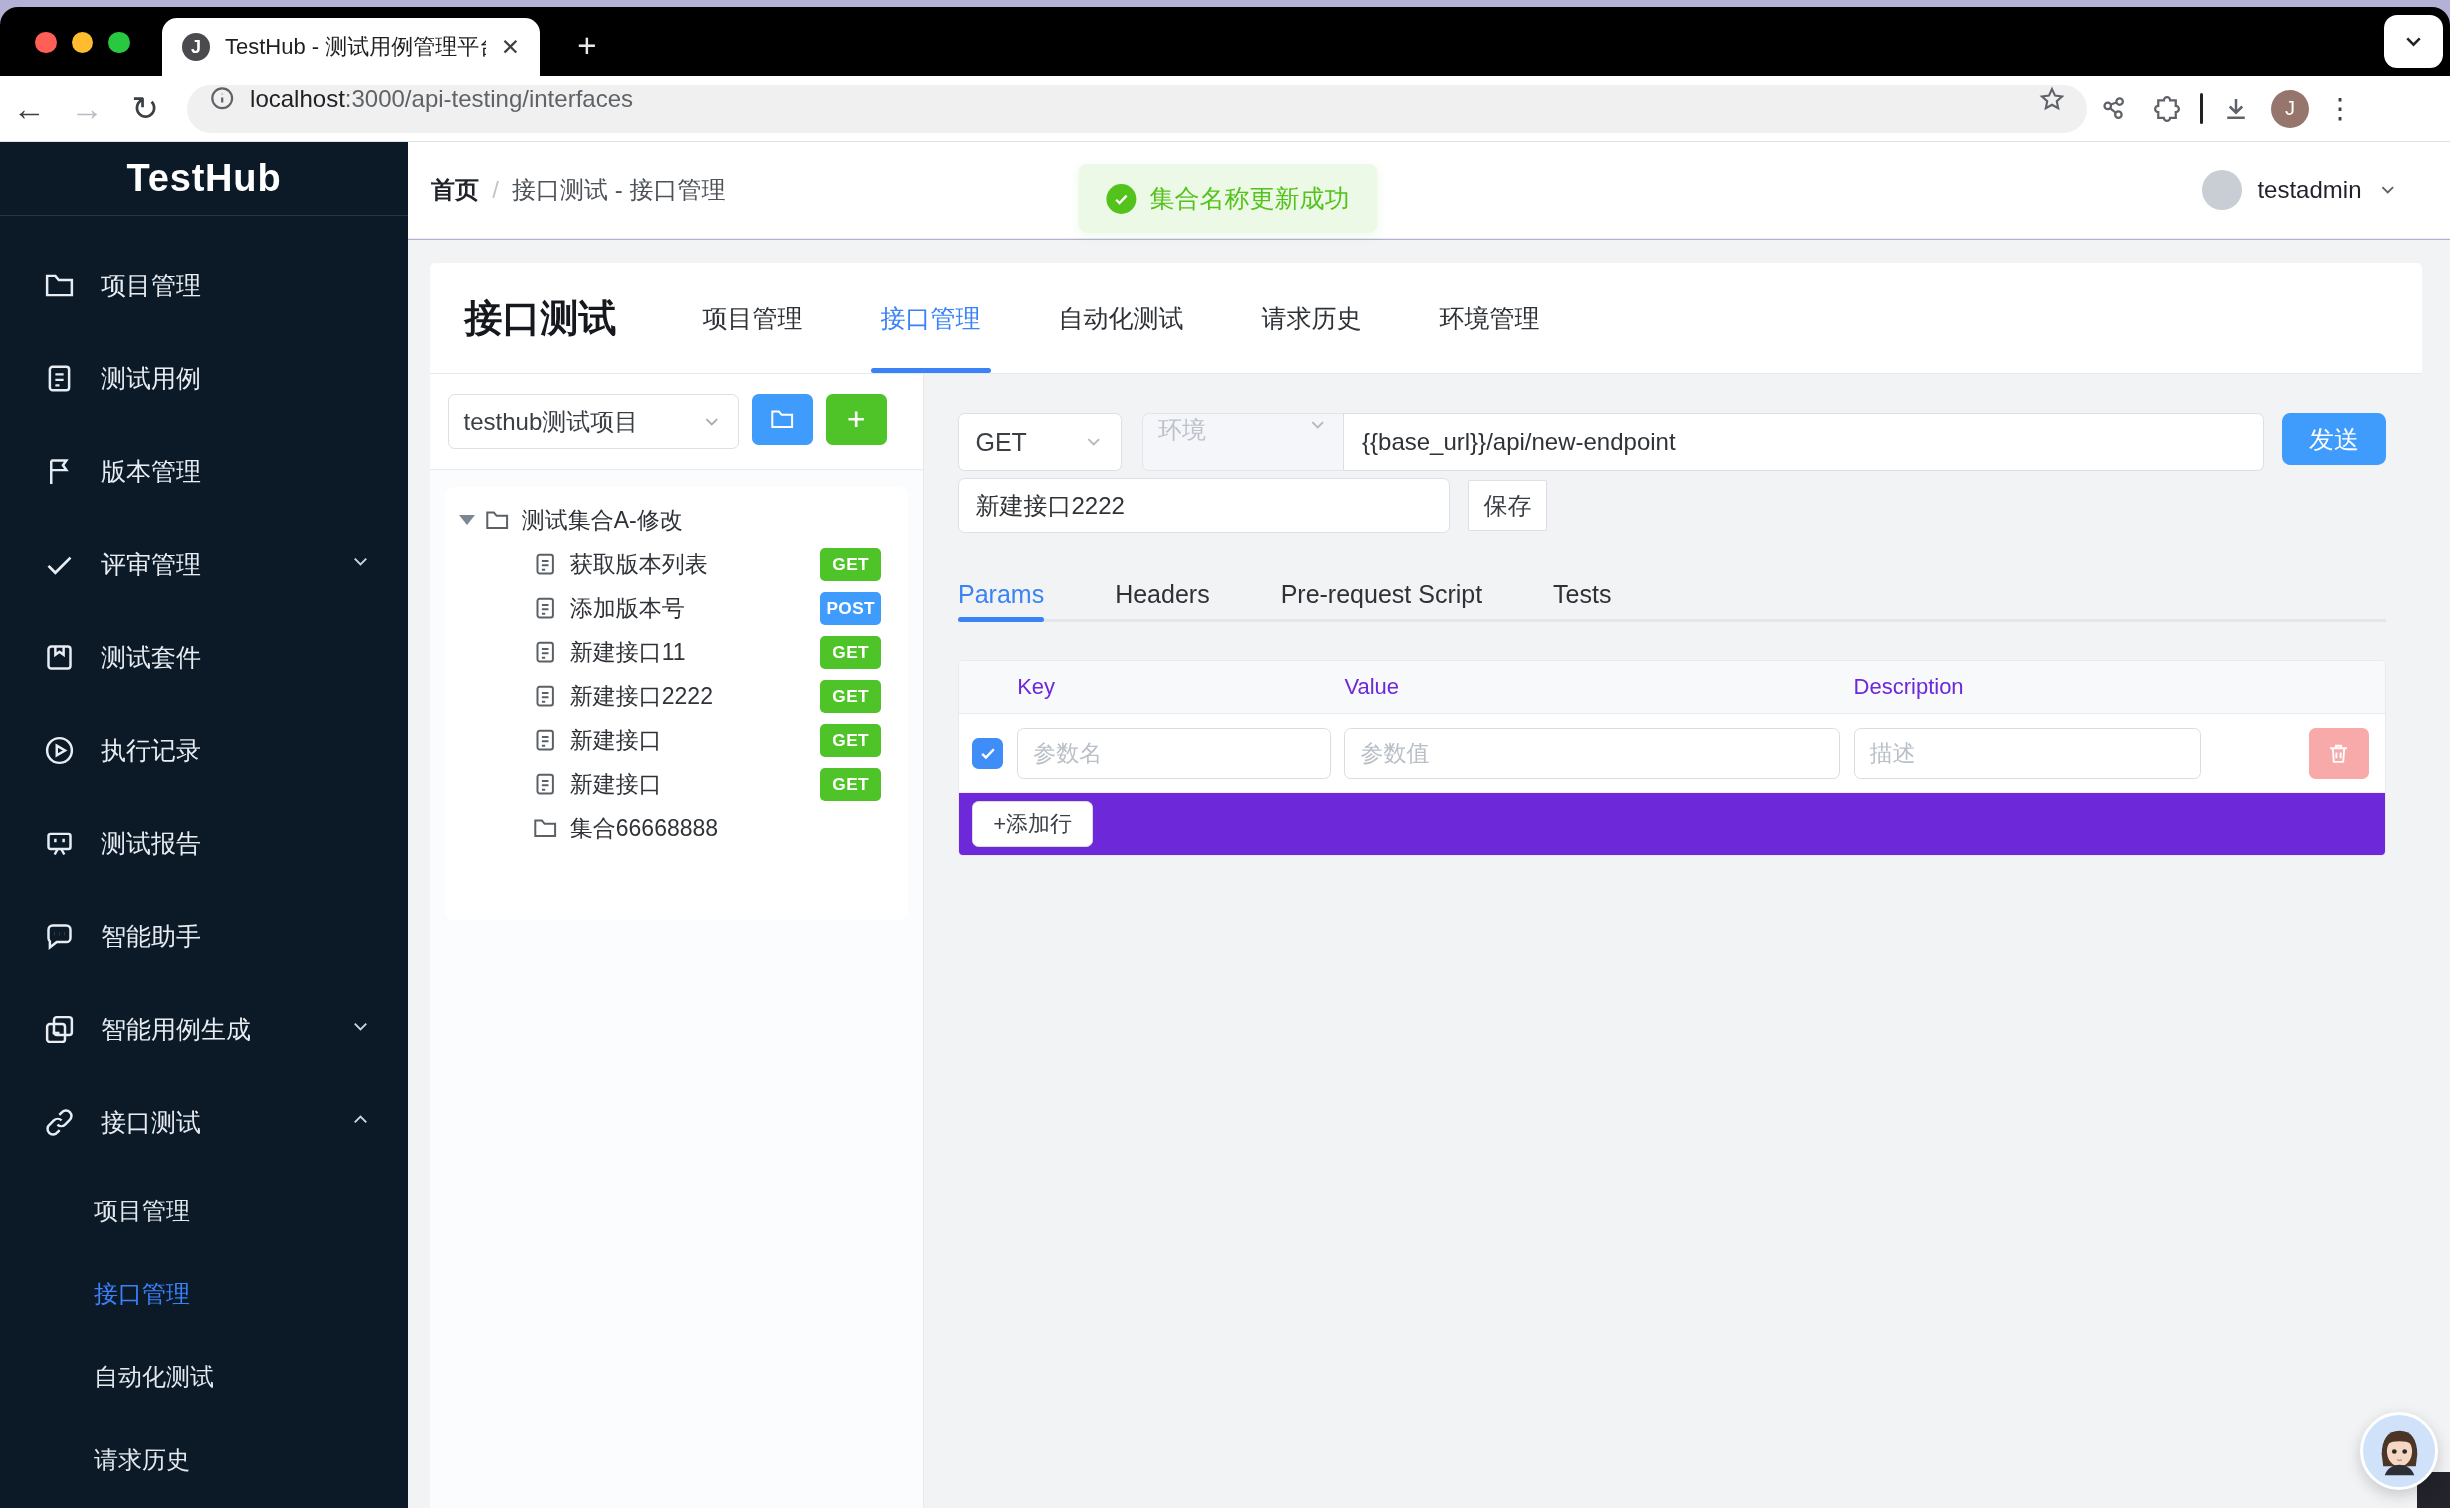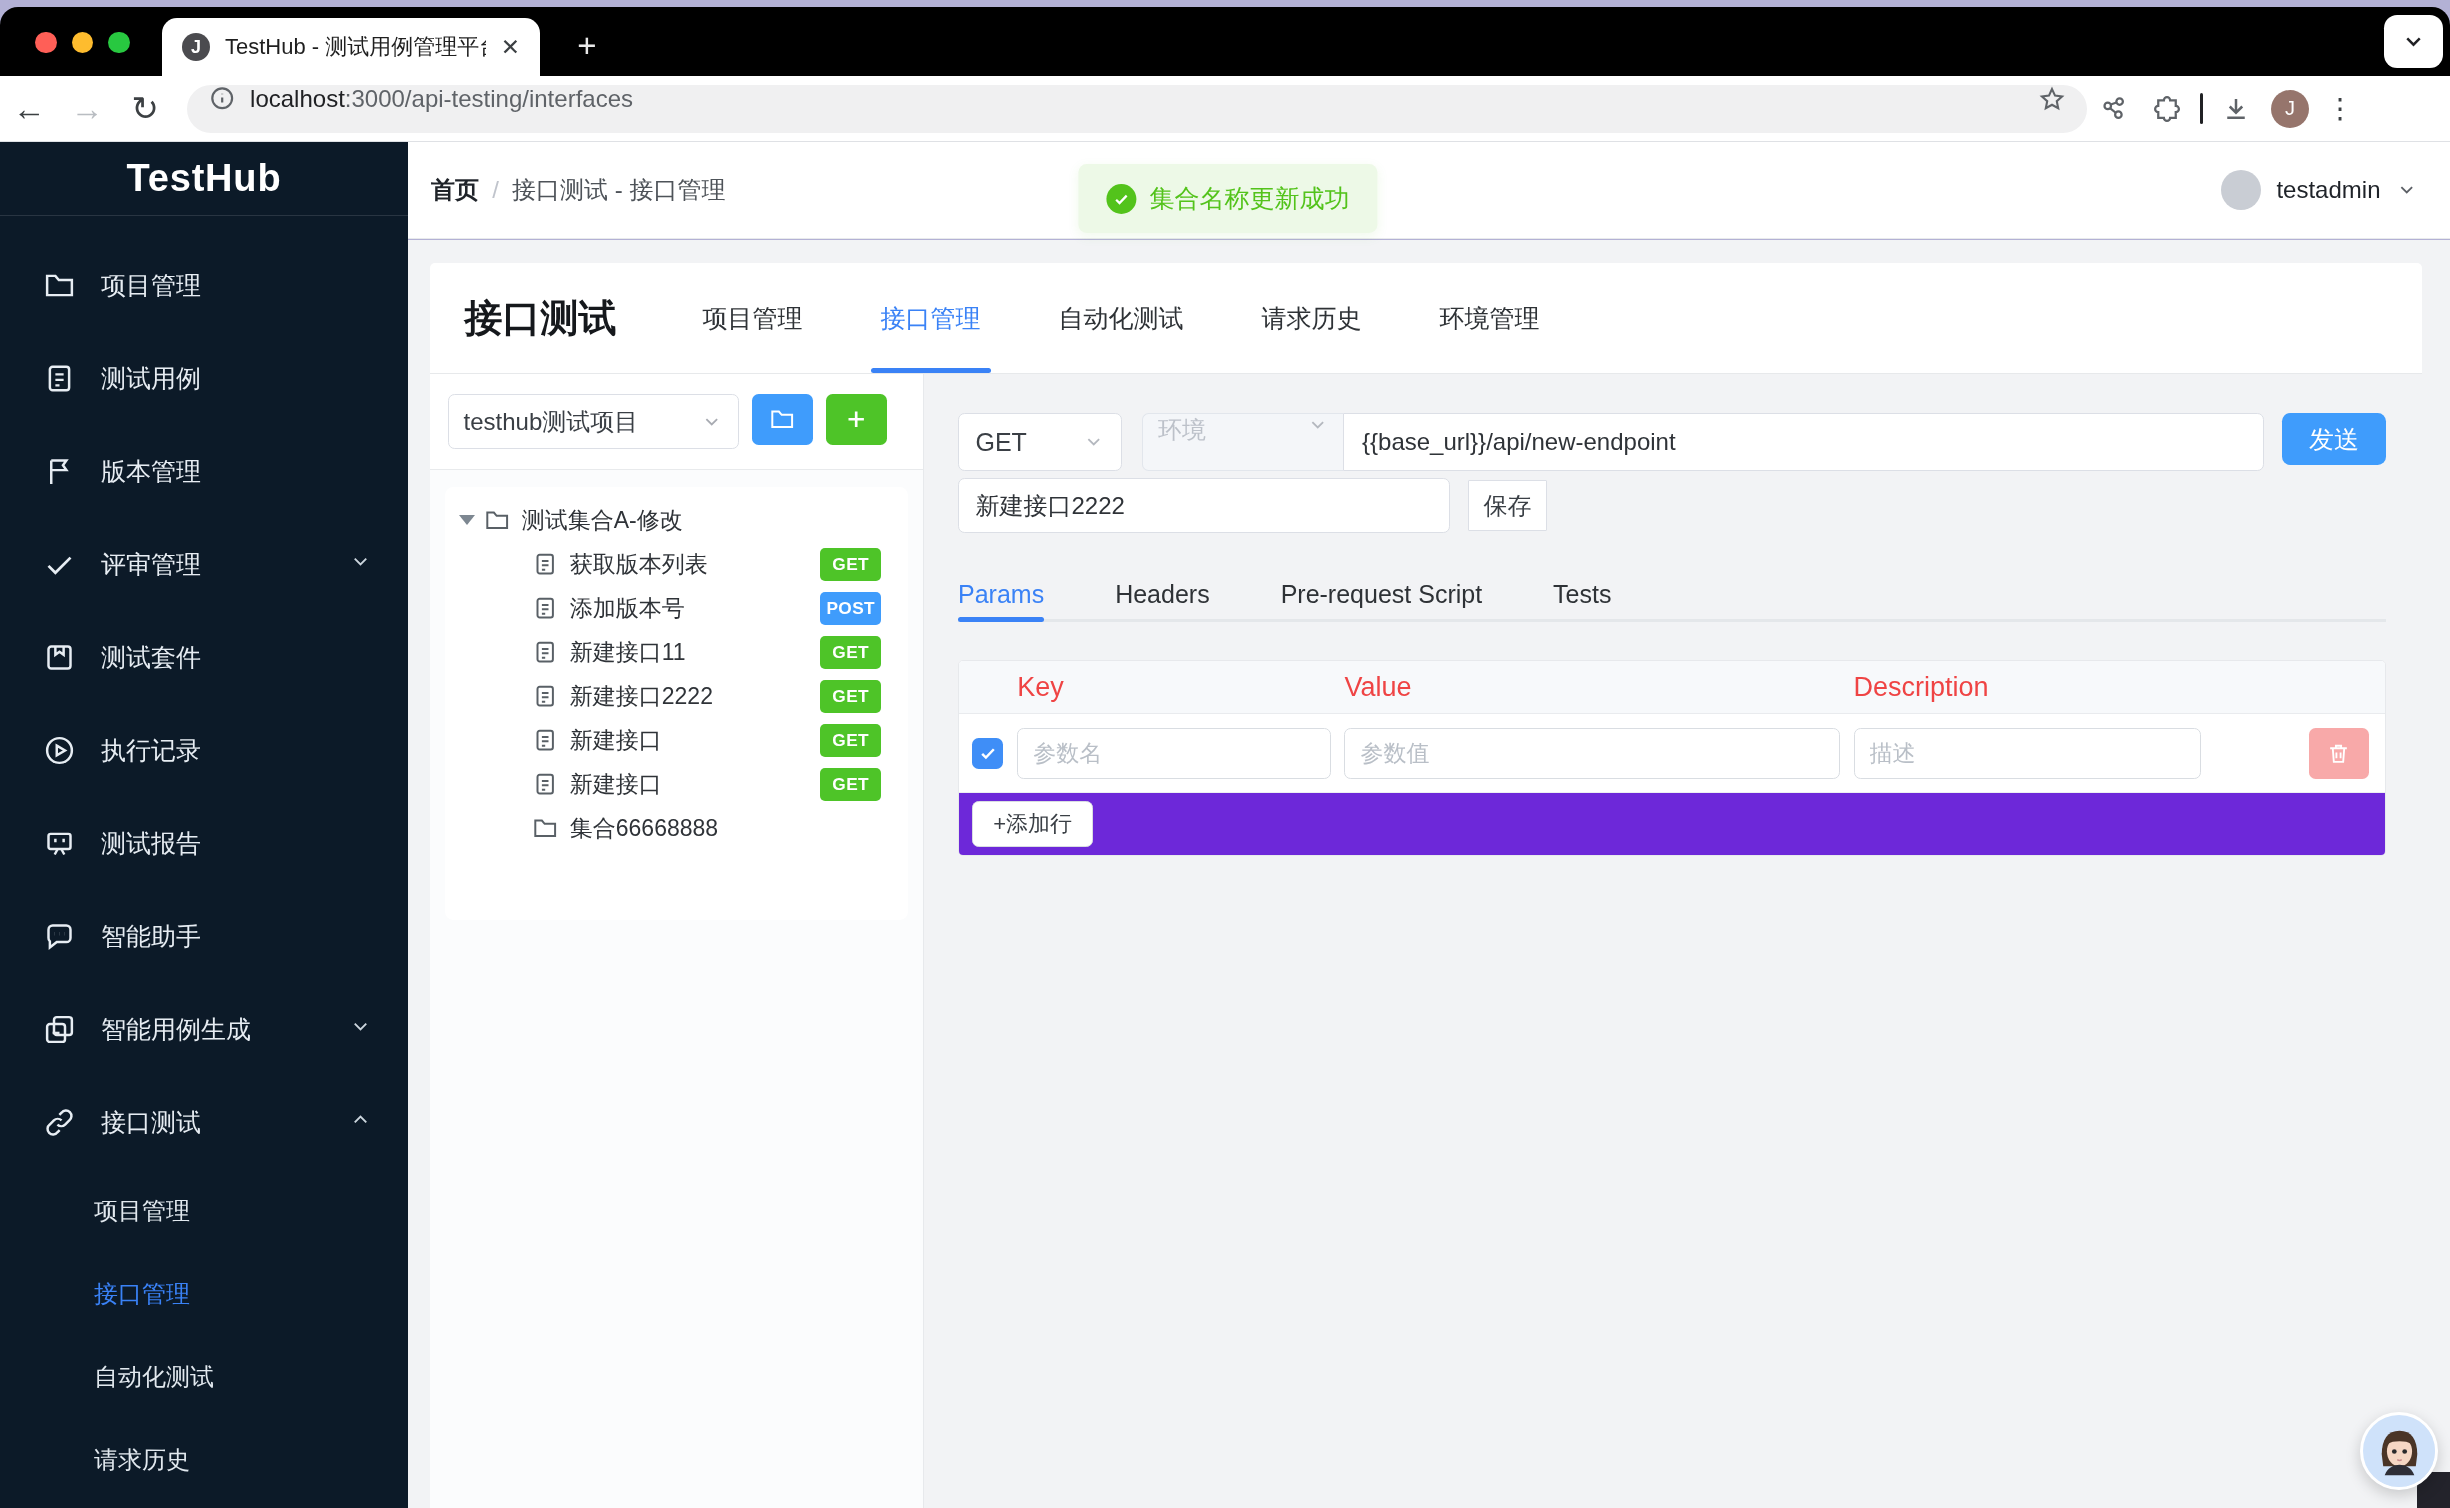--- a/index.html
+++ b/index.html
@@ -50,21 +50,21 @@
   .mitem { height:93px; display:flex; align-items:center; padding:0 36px 0 43px; gap:25px;
     color:#e7edf3; font-size:25px; }
   .mitem svg { width:33px; height:33px; stroke:#e7edf3; fill:none; flex:0 0 auto; }
   .mitem .chev { margin-left:auto; }
   .mitem .chev svg { width:23px; height:23px; stroke:#ccd5dd; }
   .sitem { height:83px; display:flex; align-items:center; padding-left:94px; color:#e2e9ef; font-size:24px; }
   .sitem.active { color:#3a82f6; }
 
   
   .appheader { position:absolute; top:142px; left:408px; right:0; height:97px; background:#fff;
-    border-bottom:0.8px solid #e8eaec; display:flex; align-items:center; padding:0 33px 0 23px; }
+    border-bottom:0.8px solid #e8eaec; display:flex; align-items:center; padding:0 52px 0 23px; }
   .crumb { display:flex; align-items:center; gap:13.2px; font-size:24px; }
   .crumb .home { color:#1f2329; font-weight:700; }
   .crumb .sep { color:#c0c4cc; }
   .crumb .cur { color:#4e5359; }
   .userbox { margin-left:auto; display:flex; align-items:center; gap:15px; }
   .uavatar { width:40px; height:40px; border-radius:50%; background:#c9cdd4; }
   .uname { font-size:24px; color:#1f2329; }
   .userbox svg { width:21.5px; height:21.5px; stroke:#5c6066; }
 
   .toast { position:absolute; top:164px; left:1228px; transform:translateX(-50%); height:69px;
@@ -129,21 +129,21 @@
     border-radius:1px; font-size:24px; color:#3a3f45; font-family:inherit; }
   .reqtabs { position:absolute; top:329px; left:550px; right:64px; height:53px; display:flex; gap:71px;
     border-bottom:3.3px solid #e4e7ea; }
   .rtab { display:flex; align-items:center; font-size:25px; color:#2e3236; position:relative; }
   .rtab.active { color:#3a82f6; }
   .rtab.active::after { content:""; position:absolute; left:0; right:0; bottom:-3.3px; height:5px;
     background:#3a82f6; border-radius:2.5px; }
   .paramscard { position:absolute; top:420px; left:550px; right:64px; background:#fff;
     border:0.8px solid #e7e9ec; border-radius:5px; overflow:hidden; }
   .pgrid { display:grid; grid-template-columns:45px 314px 13.2px 496px 13.2px 347px 1fr 63px; align-items:center; padding:0 13.2px; }
-  .phead { height:53px; background:#f7f9fb; border-bottom:0.8px solid #e9ebee; font-size:27px; color:#ef4444; }
+  .phead { height:53px; background:#f7f9fb; border-bottom:0.8px solid #e9ebee; font-size:22px; color:#6d28d9; }
   .prow { height:78px; }
   .checkbox { width:31px; height:31px; background:#3f8ef7; border-radius:6.6px; display:flex;
     align-items:center; justify-content:center; }
   .checkbox svg { width:20px; height:20px; stroke:#fff; }
   .cinput { height:51px; border:1.7px solid #d9dde2; border-radius:6.6px; font-size:23px; color:#2f3338;
     padding:0 15px; font-family:inherit; width:100%; background:#fff; }
   .cinput::placeholder, .urlinput::placeholder, .nameinput::placeholder { color:#b9bfc7; }
   .delbtn { width:60px; height:51px; background:#f8a9a9; border:none; border-radius:6.6px;
     display:flex; align-items:center; justify-content:center; }
   .delbtn svg { width:25px; height:25px; stroke:#fff; fill:none; }

